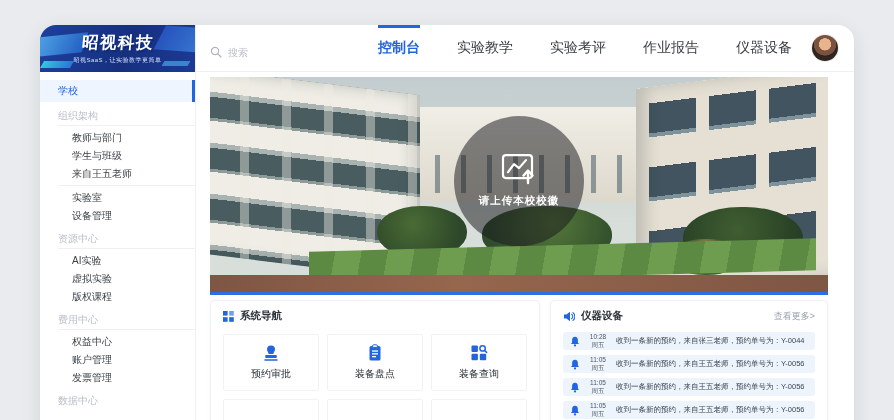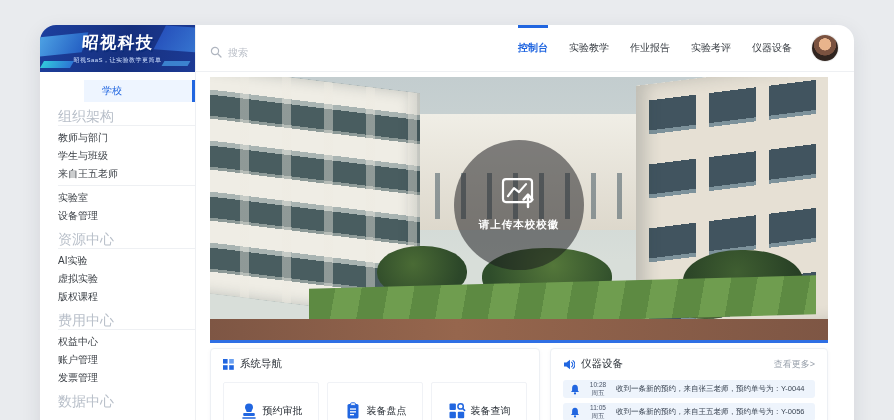--- a/index.html
+++ b/index.html
@@ -21,45 +21,45 @@
           background:linear-gradient(90deg,#35e0e8,#2f7fe0); transform:skewX(-30deg); opacity:.85; }
   .logo .shape3 { position:absolute; right:-10px; top:2px; width:46px; height:24px;
           background:linear-gradient(100deg,#2a59c9,#3e86e0); transform:skewX(-24deg) rotate(4deg); opacity:.8; }
   .logo .shape4 { position:absolute; right:6px; bottom:6px; width:26px; height:5px;
           background:#4aa3ea; transform:skewX(-30deg); opacity:.7; }
   .logo-title { position:relative; font-size:16.5px; font-weight:800; color:#fff; letter-spacing:1.5px;
           transform:skewX(-5deg); text-shadow:1.5px 1.5px 0 #0c2c7a; z-index:2; }
   .logo-tagline { position:relative; font-size:6px; color:#cfe0ff; margin-top:2px; letter-spacing:.5px; z-index:2; }
 
   .menu { flex:1; padding-top:8px; }
-  .menu-item { padding:4px 18px; font-size:10px; line-height:10px; color:#3a3f45; cursor:pointer; }
-  .menu-item.active { color:#2166e0; background:#eef5ff; box-shadow:inset -3px 0 0 #2166e0; padding:6px 18px;margin-left:44px; }
-  .menu-header { margin-top:6px; padding:3px 18px 2px; font-size:14px; line-height:10px; color:#b8bfc9; }
+  .menu-item { padding:4px 32px; font-size:10px; line-height:10px; color:#3a3f45; cursor:pointer; }
+  .menu-item.active { color:#2166e0; background:#eef5ff; box-shadow:inset -3px 0 0 #2166e0; padding:6px 18px; }
+  .menu-header { margin-top:6px; padding:3px 18px 2px; font-size:10px; line-height:10px; color:#b8bfc9; }
   .menu-divider { height:1px; background:#eef0f3; margin:2px 0 3px 18px; }
 
   
   .main { flex:1; display:flex; flex-direction:column; min-width:0; }
   .topbar { height:47px; flex:0 0 47px; border-bottom:1px solid #eef0f3; display:flex; align-items:center;
             padding:0 16px 0 14px; position:relative; }
   .search { display:flex; align-items:center; gap:6px; color:#b9bec7;margin-top:8px; }
   .search input { border:none; outline:none; font-size:10px; color:#6a7077; width:150px;
             font-family:inherit; background:transparent; }
   .search input::placeholder { color:#b9bec7; }
-  .tabs { margin-left:auto; display:flex; gap:21px; align-items:center; height:100%; font-size:10px;text-align:center; }
+  .tabs { margin-left:auto; display:flex; gap:37px; align-items:center; height:100%; font-size:14px;text-align:center; }
   .tab { position:relative; height:100%; display:flex; align-items:center; cursor:pointer; color:#3a3f45; }
   .tab.active { color:#2166e0; font-weight:700; }
   .tab.active::before { content:""; position:absolute; top:0; left:0; right:0; height:2.5px; background:#2166e0; }
   .avatar { width:26px; height:26px; border-radius:50%; margin-left:20px; cursor:pointer;
             background:radial-gradient(circle at 50% 36%, #e8b48c 0 28%, #7a5240 30% 52%, #30241f 54% 100%);
             box-shadow:0 0 0 1px #eee; }
 
   .content { flex:1; padding:5px 26px 0 14px; }
 
   
-  .hero { position:relative; height:266px; border-bottom:3px solid #2f6fe4; overflow:hidden;
+  .hero { position:relative; height:218px; border-bottom:3px solid #2f6fe4; overflow:hidden;
           background:linear-gradient(#c3cdcf, #d8ded9 70%);padding-left:45px; }
   .bldg-back { position:absolute; left:28%; top:14%; width:46%; height:44%; background:#eceae2;
           background-image:repeating-linear-gradient(90deg, rgba(70,90,100,.55) 0 5px, transparent 5px 26px),
                            linear-gradient(#f0eee6, #ddd8cc);
           background-size:100% 40%, 100% 100%; background-position:0 85%, 0 0; background-repeat:no-repeat; }
   .bldg-left { position:absolute; left:-2%; top:-4%; width:36%; height:86%;
           transform:skewY(7deg); transform-origin:left top;
           background:repeating-linear-gradient(180deg,
             #efede5 0 22px, #a9b4b2 22px 27px, #495d60 27px 48px, #8d9a98 48px 51px);
           box-shadow:inset -8px 0 14px rgba(40,55,60,.25); }
@@ -86,25 +86,25 @@
         display:flex; flex-direction:column; align-items:center; justify-content:center; gap:9px; cursor:pointer; }
   .upload-text { color:#fff; font-size:10.5px; font-weight:700; letter-spacing:1px; }
 
   
   .panels { display:flex; gap:10px; margin-top:5px; }
   .panel { background:#fff; border:1px solid #edf0f4; border-radius:4px; padding:8px 12px 12px;
            box-shadow:0 1px 4px rgba(40,60,90,.04); }
   .panel-nav { width:330px; flex:0 0 330px; }
   .panel-notice { flex:1; min-width:0; }
   .panel-head { display:flex; align-items:center; gap:6px; }
-  .panel-title { font-size:10.5px; font-weight:400; color:#2b3138; }
+  .panel-title { font-size:10.5px; font-weight:700; color:#2b3138; }
   .more-link { margin-left:auto; font-size:9px; color:#98a0ab; cursor:pointer; }
 
   .nav-cards { display:grid; grid-template-columns:repeat(3,1fr); gap:8px; margin-top:11px; }
-  .nav-card { border:1px solid #f0f2f6; border-radius:2px; height:57px; display:flex; flex-direction:row;
+  .nav-card { border:1px solid #f0f2f6; border-radius:2px; height:57px; display:flex; flex-direction:column;
               align-items:center; justify-content:center; gap:5px; font-size:10px; color:#2b3138; cursor:pointer; }
 
   .notice-rows { display:flex; flex-direction:column; gap:5px; margin-top:9px; }
   .notice-row { background:#eef4fc; border-radius:3px; height:18px; display:flex; align-items:center;
                 padding:0 8px 0 7px; gap:7px; cursor:pointer; }
   .notice-time { font-size:6.5px; line-height:1.2; color:#4a5568; text-align:center; flex:0 0 22px; }
   .notice-text { font-size:7.5px; color:#3c4654; white-space:nowrap; overflow:hidden; }
 
   .icon { display:inline-flex; flex:0 0 auto; }
 </style>
@@ -162,22 +162,22 @@
             <circle cx="5" cy="5" r="3.6" stroke="#b0b6c0" stroke-width="1.2"></circle>
             <line x1="8" y1="8" x2="11" y2="11" stroke="#b0b6c0" stroke-width="1.2" stroke-linecap="round"></line>
           </svg>
         </span>
         <input type="text" placeholder="搜索" style="">
       </div>
 
       <nav class="tabs">
         <div class="tab active">控制台</div>
         <div class="tab">实验教学</div>
+        <div class="tab">实验考评</div>
         <div class="tab">作业报告</div>
-        <div class="tab">实验考评</div>
         <div class="tab">仪器设备</div>
       </nav>
 
       <div class="avatar"></div>
     </header>
 
     <div class="content">
 
       <div class="hero">
         <div class="bldg-back"></div>

